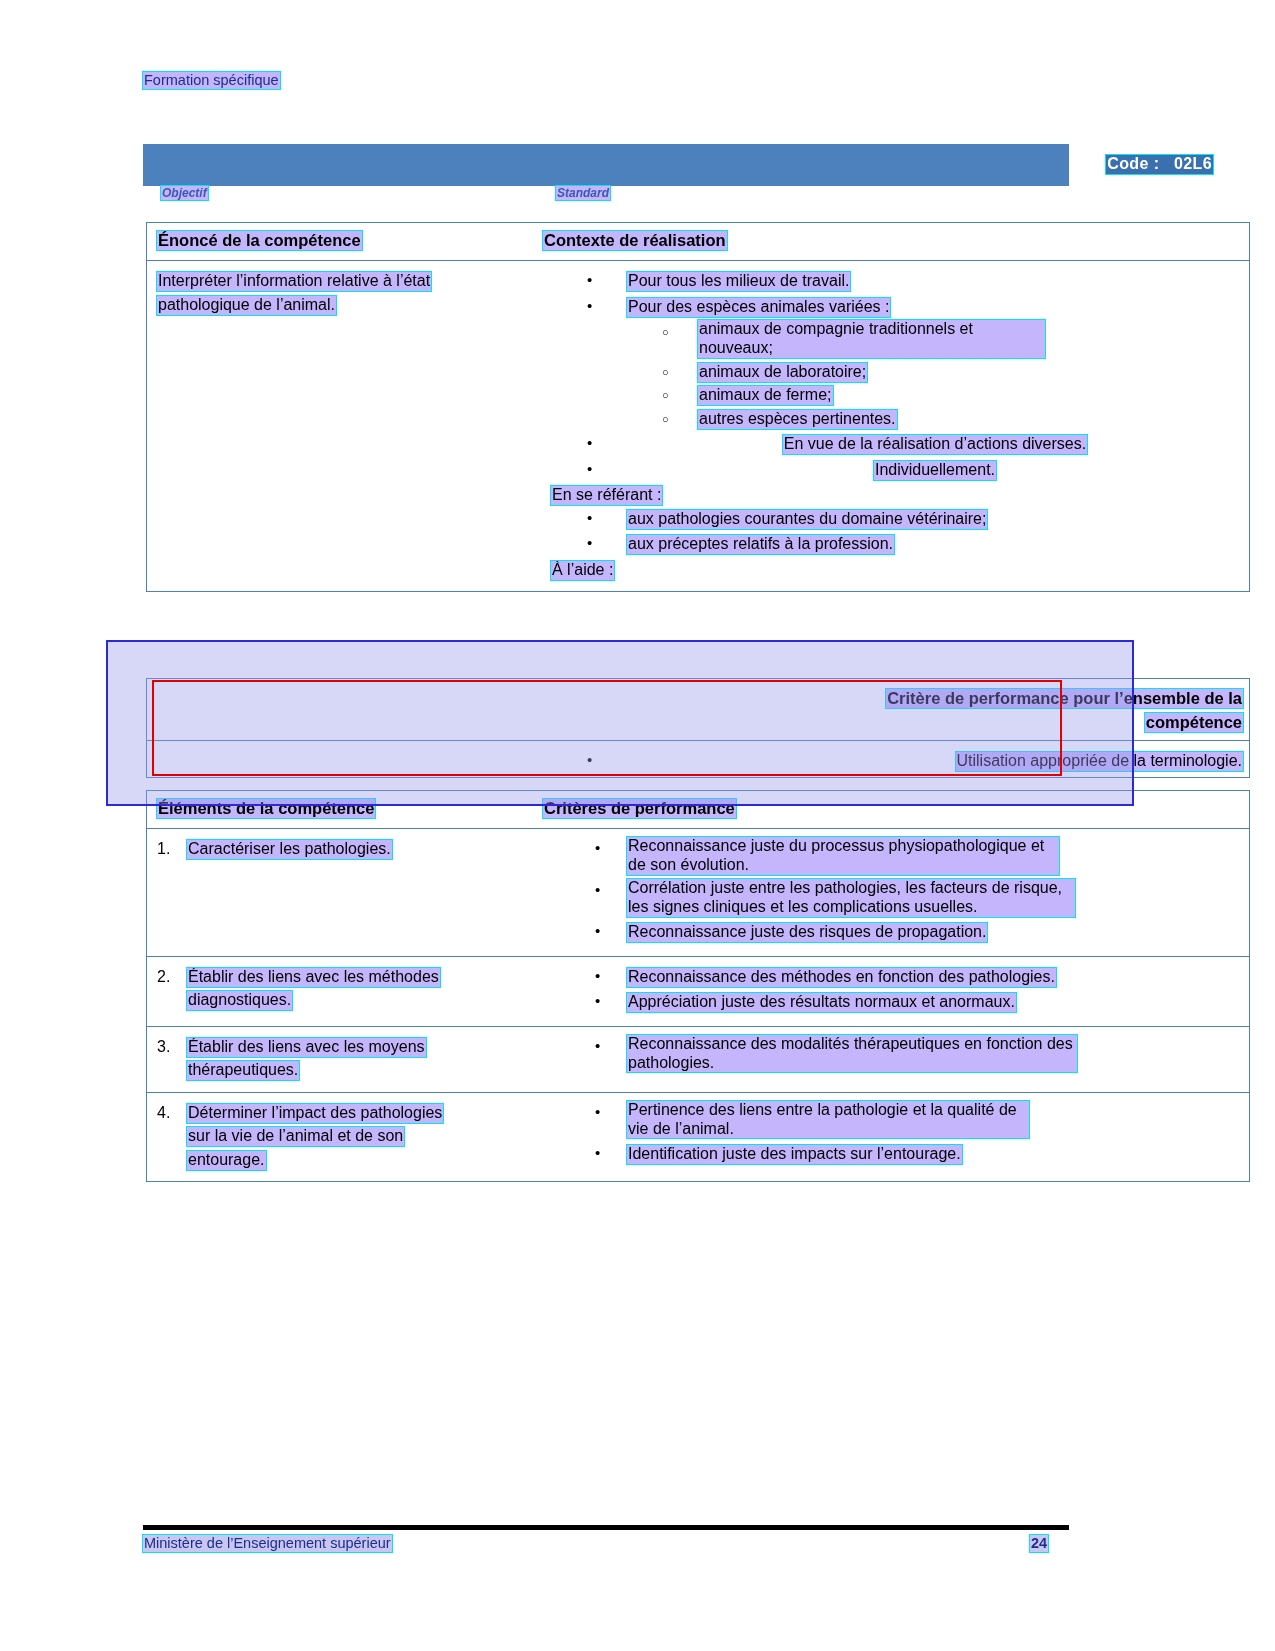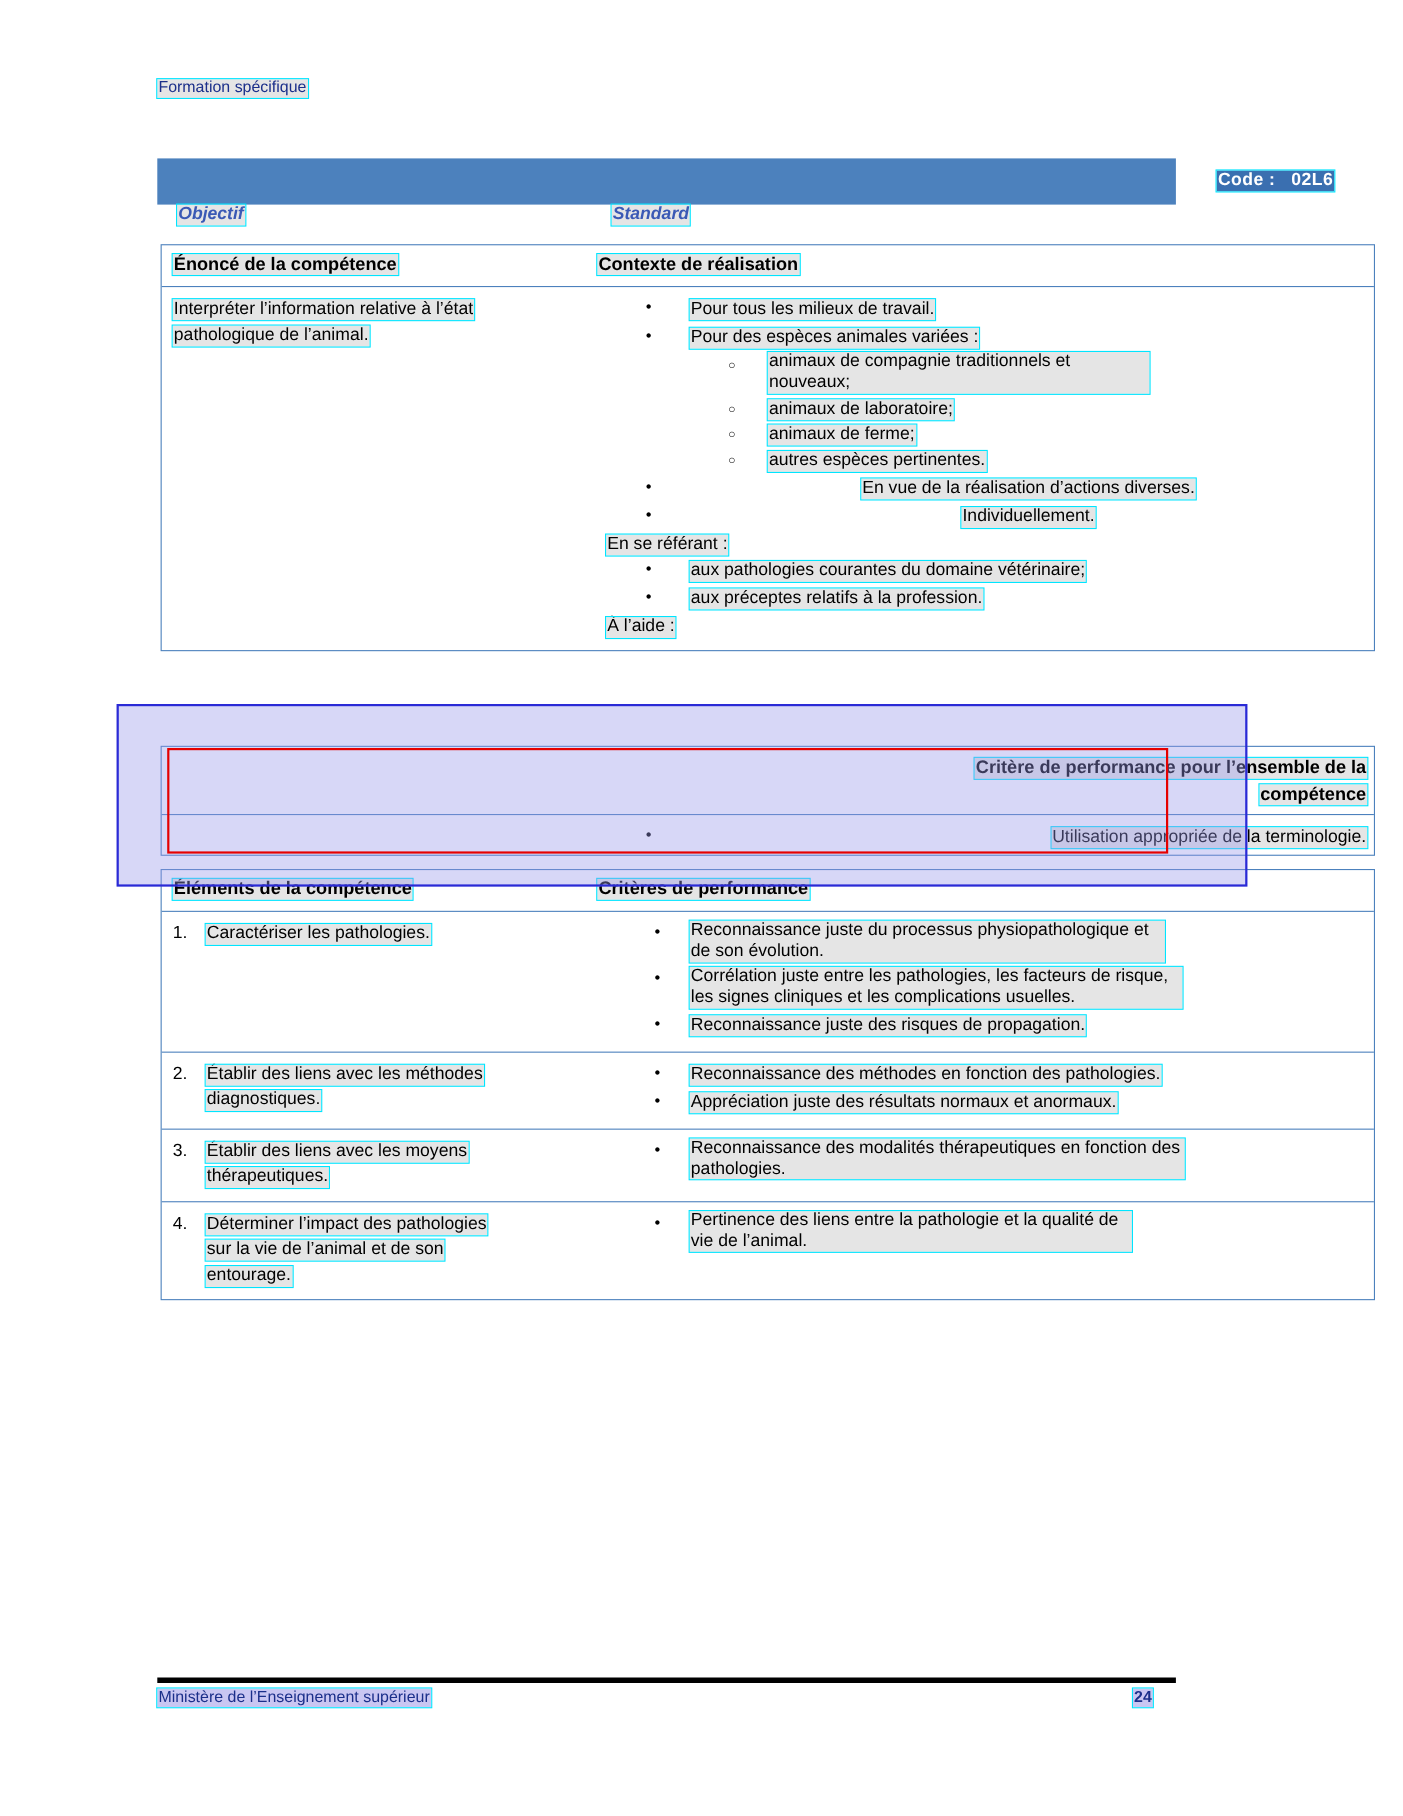--- a/index.html
+++ b/index.html
@@ -12,21 +12,21 @@
   .page{position:absolute;inset:0;}
 
   
   .runhead{
     position:absolute;left:143px;top:72px;
     font-size:14.5px;color:#1b2f8a;
   }
 
   
   .sel{
-    background:#e5e5e5;
+    background:#c4b5fd;
     outline:1.6px solid #00e5ff;
     outline-offset:0px;
     display:inline-block;
     line-height:1.18;
     padding:0 1px;
   }
   .band{
     position:absolute;left:143px;top:144px;width:926px;height:42px;
     background:#4c81bd;
   }
@@ -35,21 +35,21 @@
     font-size:16px;color:#ffffff;font-weight:bold;
     letter-spacing:.4px;
   }
   .code .sel{background:#3a6fb0;outline:1.6px solid #00e5ff;color:#ffffff;}
 
   .objstd{
     position:absolute;left:143px;top:186px;width:926px;height:30px;
   }
   .objstd .lbl{
     position:absolute;top:0;
-    font-size:16px;font-weight:bold;font-style:italic;color:#3a59b5;padding-left:13px;
+    font-size:12px;font-weight:bold;font-style:italic;color:#3a59b5;padding-left:13px;
   }
   .objstd .o{left:5px;}
   .objstd .s{left:400px;border-radius:11px;}
 
   .box{
     position:absolute;left:146px;width:1104px;
     border:1.6px solid #4c81bd;
     box-sizing:border-box;
   }
 
@@ -267,20 +267,21 @@
         <div class="num">
           <span class="n">4.</span>
           <span class="sel">Déterminer l’impact des pathologies</span><br>
           <span class="sel">sur la vie de l’animal et de son</span><br>
           <span class="sel">entourage.</span>
         </div>
       </div>
       <div class="cR">
         <ul class="b p">
           <li><span class="sel" style="max-width:400px;">Pertinence des liens entre la pathologie et la qualité de vie de l’animal.</span></li>
+          <li><span class="sel">Identification juste des impacts sur l’entourage.</span></li>
         </ul>
       </div>
     </div>
   </div>
 
   <div class="blue-region" style="top:640px;height:166px;"></div>
   <div class="red-region" style="top:680px;height:96px;"></div>
 
   <div class="frule"></div>
   <div class="fleft">

